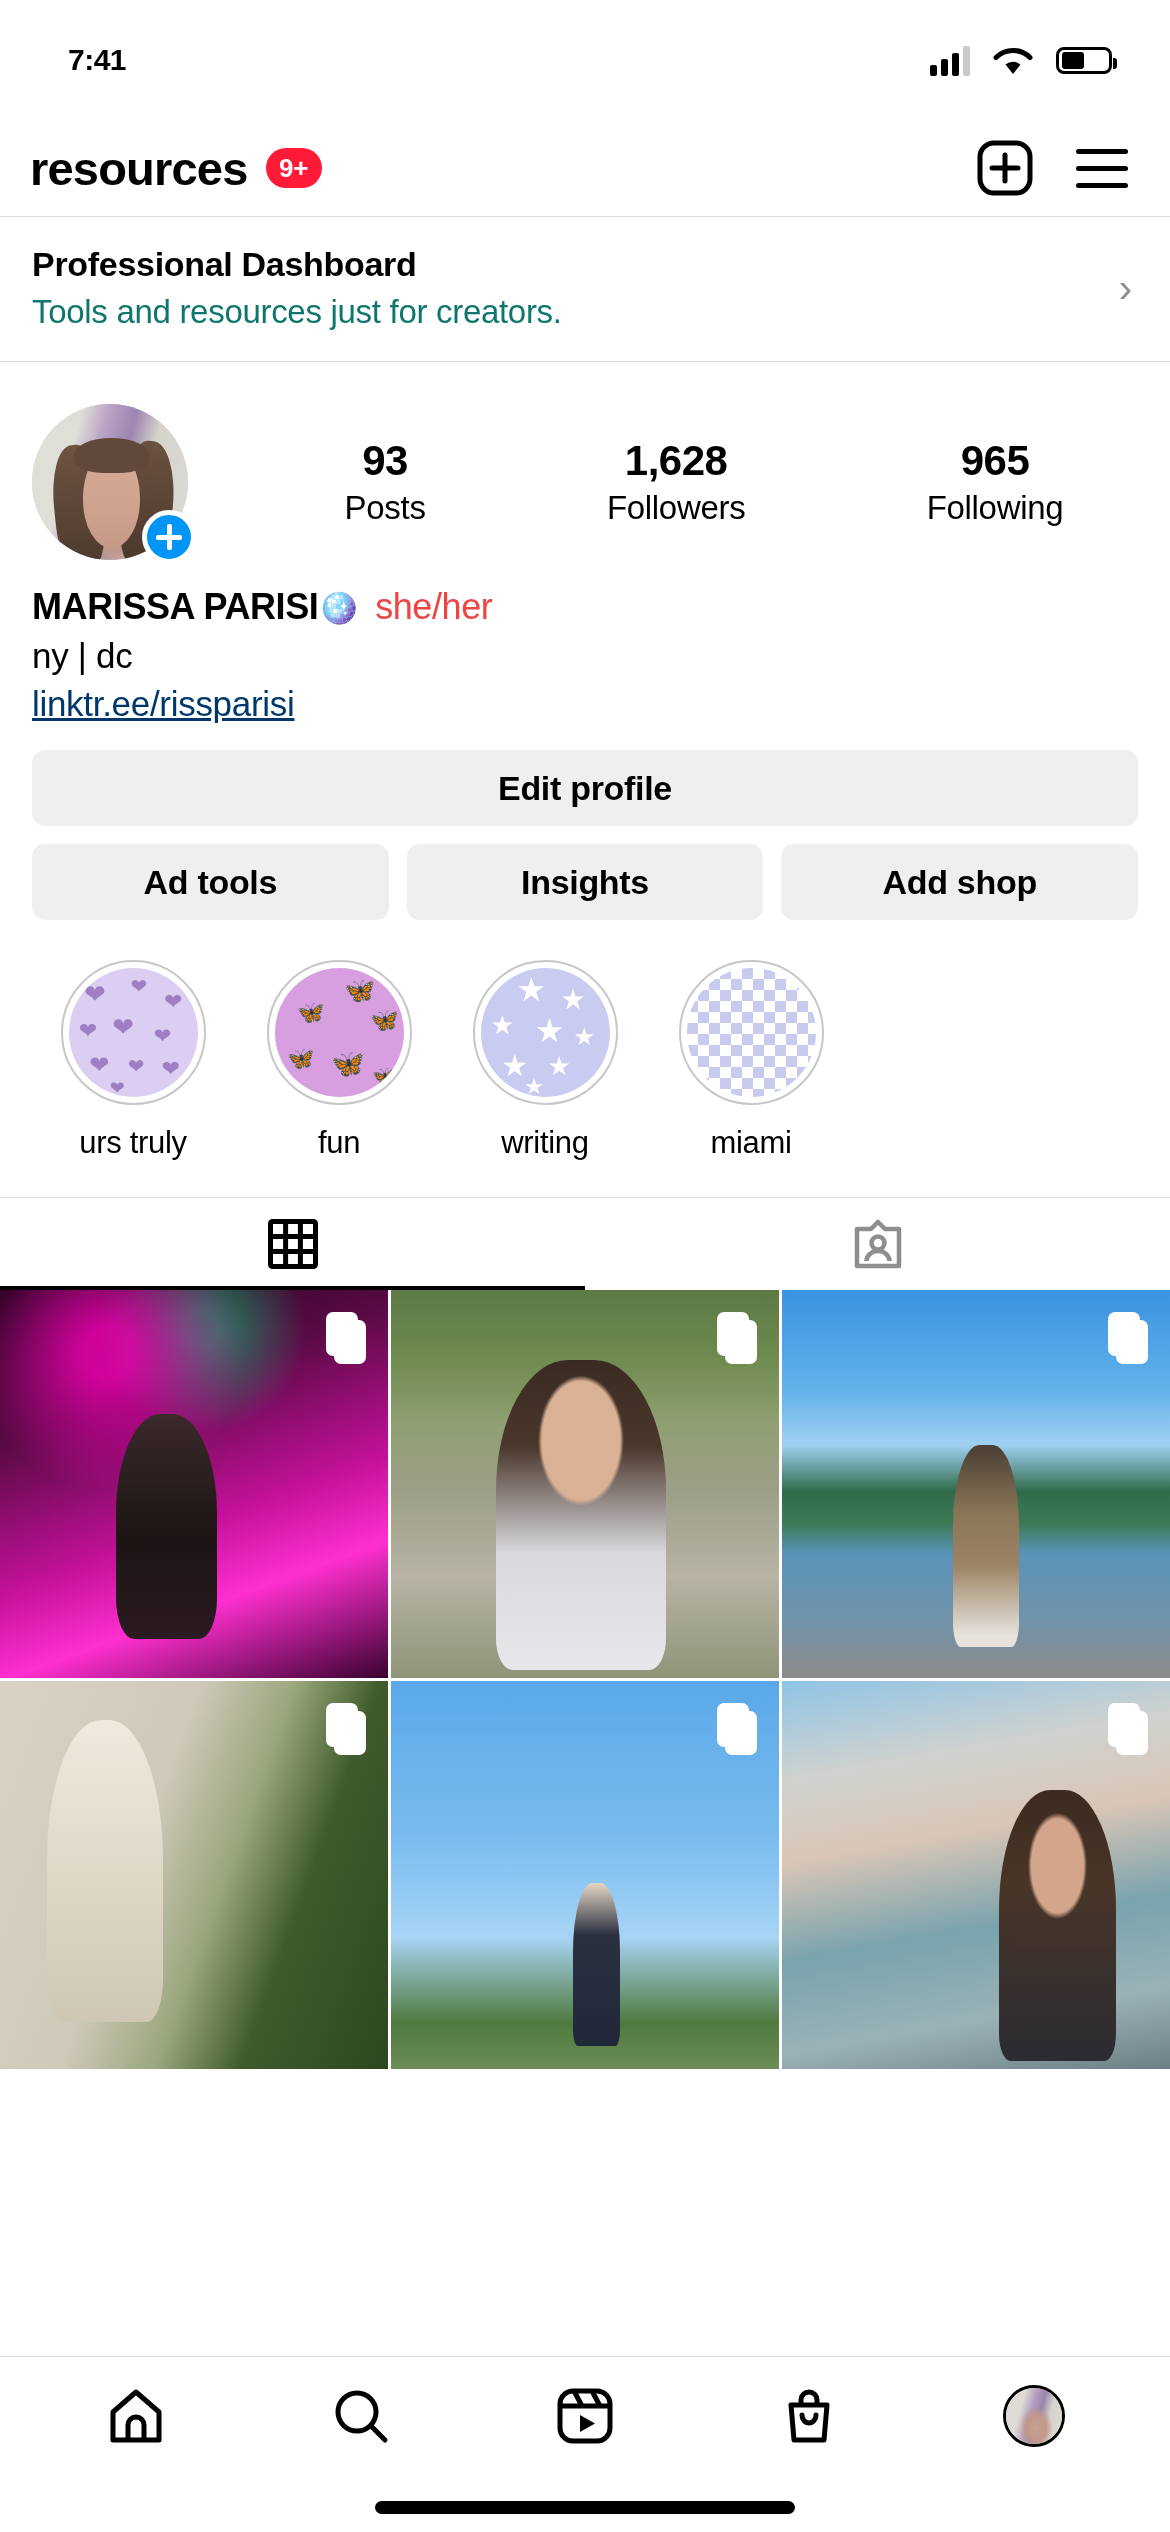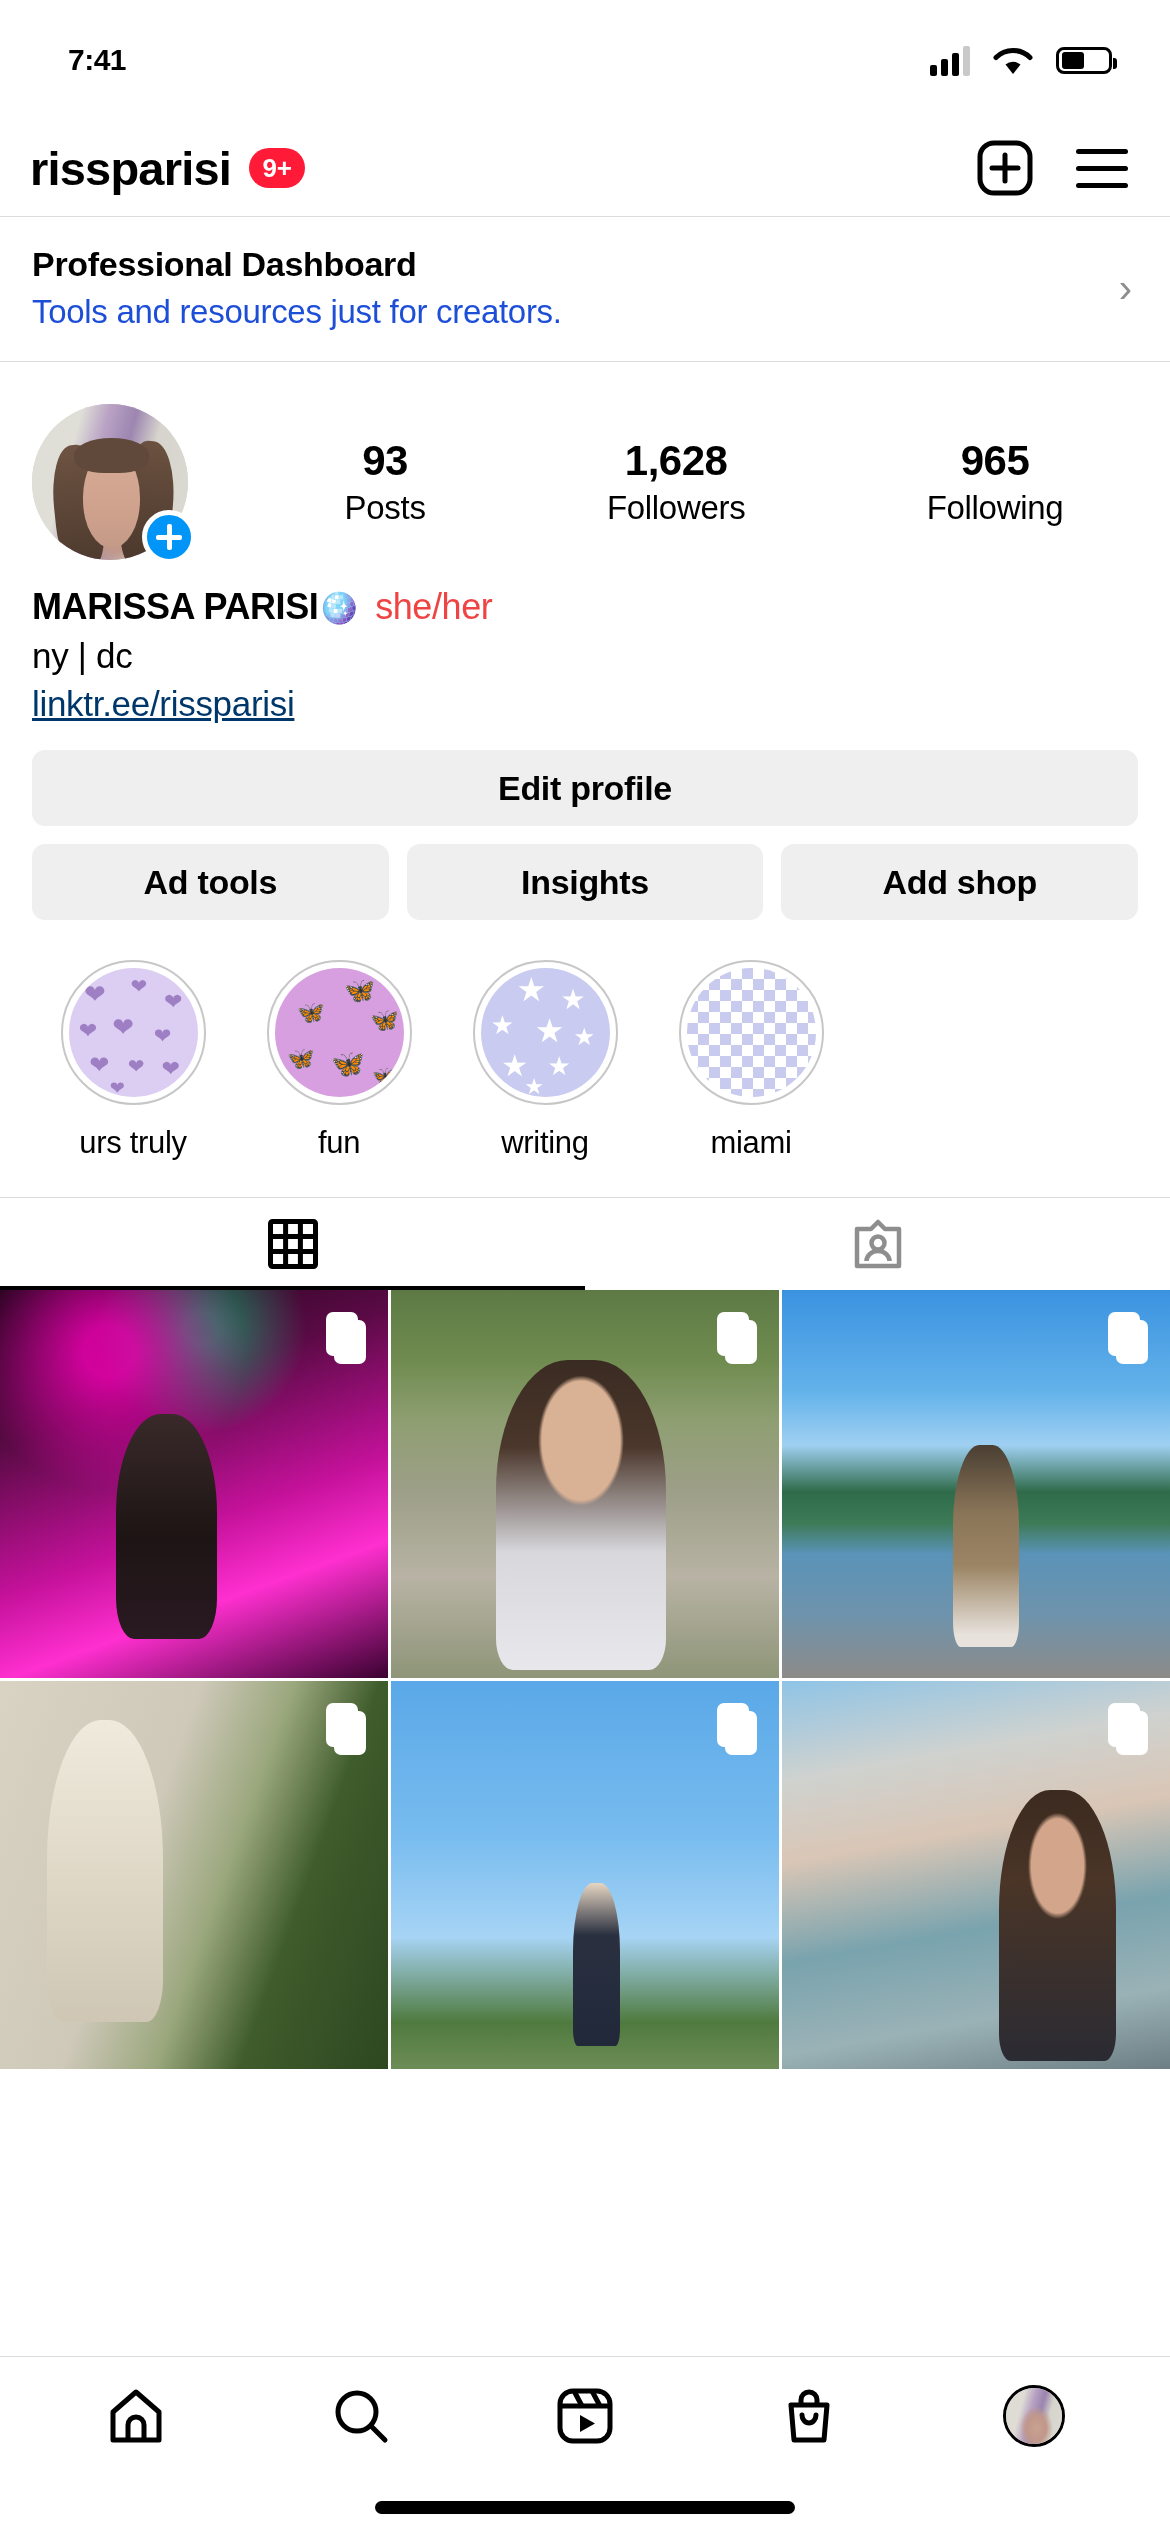--- a/index.html
+++ b/index.html
@@ -87,21 +87,21 @@
   .hr-line { height:1px; background:#DBDBDB; width:100%; }
 
   
   .pro-dash {
     padding:28px 34px 30px 32px;
     display:flex;
     align-items:center;
     justify-content:space-between;
   }
   .pd-title { font-size:34px; font-weight:700; letter-spacing:-0.3px; margin-bottom:9px; }
-  .pd-sub { font-size:33px; color:#1d4ed8; letter-spacing:-0.3px; }
+  .pd-sub { font-size:33px; color:#0f766e; letter-spacing:-0.3px; }
   .chev { color:#8e8e8e; font-size:40px; line-height:1; font-weight:400; padding-right:4px;}
 
   
   .profile-row {
     display:flex;
     align-items:center;
     padding:42px 36px 0 32px;
   }
   .avatar-wrap { position:relative; width:156px; height:156px; flex:0 0 auto; }
   .avatar {
@@ -410,21 +410,21 @@
       <path d="M4 13.5 A24 24 0 0 1 38 13.5" stroke="#000" stroke-width="5" fill="none" stroke-linecap="round"></path>
     </svg>
     <div class="battery">
       <div class="lvl" style="width:22px"></div>
     </div>
   </div>
 </div>
 
 <div class="app-header">
   <div class="header-left">
-    <div class="username-title">rissparisi</div>
+    <div class="username-title">resources</div>
     <div class="badge-count">9+</div>
   </div>
   <div class="header-right">
     <div class="icon-btn">
       <svg width="58" height="58" viewBox="0 0 58 58">
         <rect x="4" y="4" width="50" height="50" rx="14" stroke="#000" stroke-width="5" fill="none"></rect>
         <line x1="29" y1="16" x2="29" y2="42" stroke="#000" stroke-width="5" stroke-linecap="round"></line>
         <line x1="16" y1="29" x2="42" y2="29" stroke="#000" stroke-width="5" stroke-linecap="round"></line>
       </svg>
     </div>

